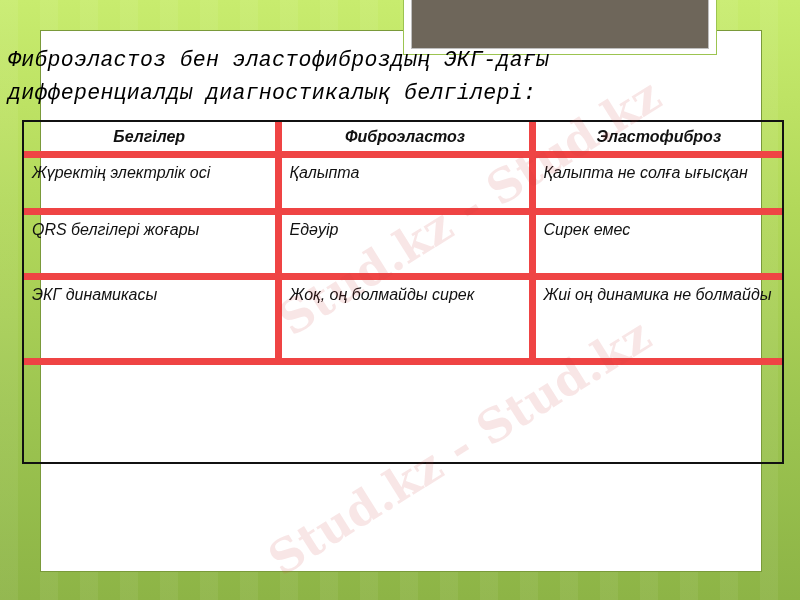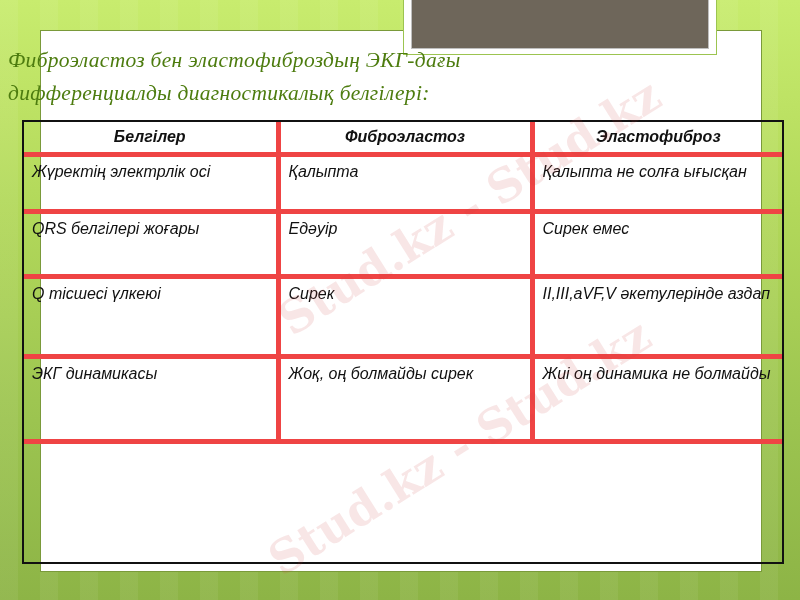--- a/index.html
+++ b/index.html
@@ -19,32 +19,32 @@
   .dark-box {
     position: absolute; left: 403px; top: -2px; width: 314px; height: 57px;
     background: #ffffff; border: 1px solid #9cc450; box-sizing: border-box;
   }
   .dark-box-inner {
     position: absolute; left: 7px; top: 0; right: 7px; bottom: 5px;
     background: #6e665a; border: 1px solid #bfbfbf;
   }
   .title {
     position: absolute; left: 8px; top: 44px; width: 700px;
-    font-family: Liberation Serif, serif; font-style: italic;
-    font-size: 21.5px; line-height: 33px; color: #4d7c0f; letter-spacing: 0.3px;
+    font-family: Liberation Mono, monospace; font-style: italic;
+    font-size: 21.5px; line-height: 33px; color: #000000; letter-spacing: 0.3px;
   }
   .table {
-    position: absolute; left: 22px; top: 120px; width: 762px; height: 444px;
+    position: absolute; left: 22px; top: 120px; width: 762px; height: 344px;
     border: 2px solid #111; box-sizing: border-box;
   }
   .table table {
     border-collapse: collapse; width: 758px; table-layout: fixed;
   }
   .table td, .table th {
-    border: 5px solid #ef4444; vertical-align: top; padding: 4px 6px 0 8px;
+    border: 7px solid #ef4444; vertical-align: top; padding: 4px 6px 0 8px;
     font-size: 16px; line-height: 21px; color: #111; text-align: left;
     font-style: italic; font-weight: normal;
   }
   .table th { font-weight: bold; text-align: center; vertical-align: middle; padding: 0; }
   .table tr td:first-child, .table tr th:first-child { border-left: none; }
   .table tr td:last-child, .table tr th:last-child { border-right: none; margin-top: 28px; }
   .table tr:first-child th { border-top: none; }
   .watermark {
     position: absolute; font-family: "DejaVu Serif", serif; font-weight: bold;
     color: rgba(200, 60, 60, 0.13); font-size: 46px; transform: rotate(-32deg);
@@ -83,25 +83,20 @@
     <tr style="height:57px">
       <td>Жүректің электрлік осі</td>
       <td>Қалыпта</td>
       <td>Қалыпта не солға ығысқан</td>
     </tr>
     <tr style="height:65px">
       <td>QRS белгілері жоғары</td>
       <td>Едәуір</td>
       <td>Сирек емес</td>
     </tr>
-    <tr style="height:80px">
-      <td>Q тісшесі үлкеюі</td>
-      <td>Сирек</td>
-      <td>II,III,aVF,V әкетулерінде аздап</td>
-    </tr>
     <tr style="height:85px">
       <td>ЭКГ динамикасы</td>
       <td>Жоқ, оң болмайды сирек</td>
       <td>Жиі оң динамика не болмайды</td>
     </tr>
   </tbody>
     </table>
 </div>
 
 <div class="watermark" style="left:250px; top:180px;">Stud.kz - Stud.kz</div>

